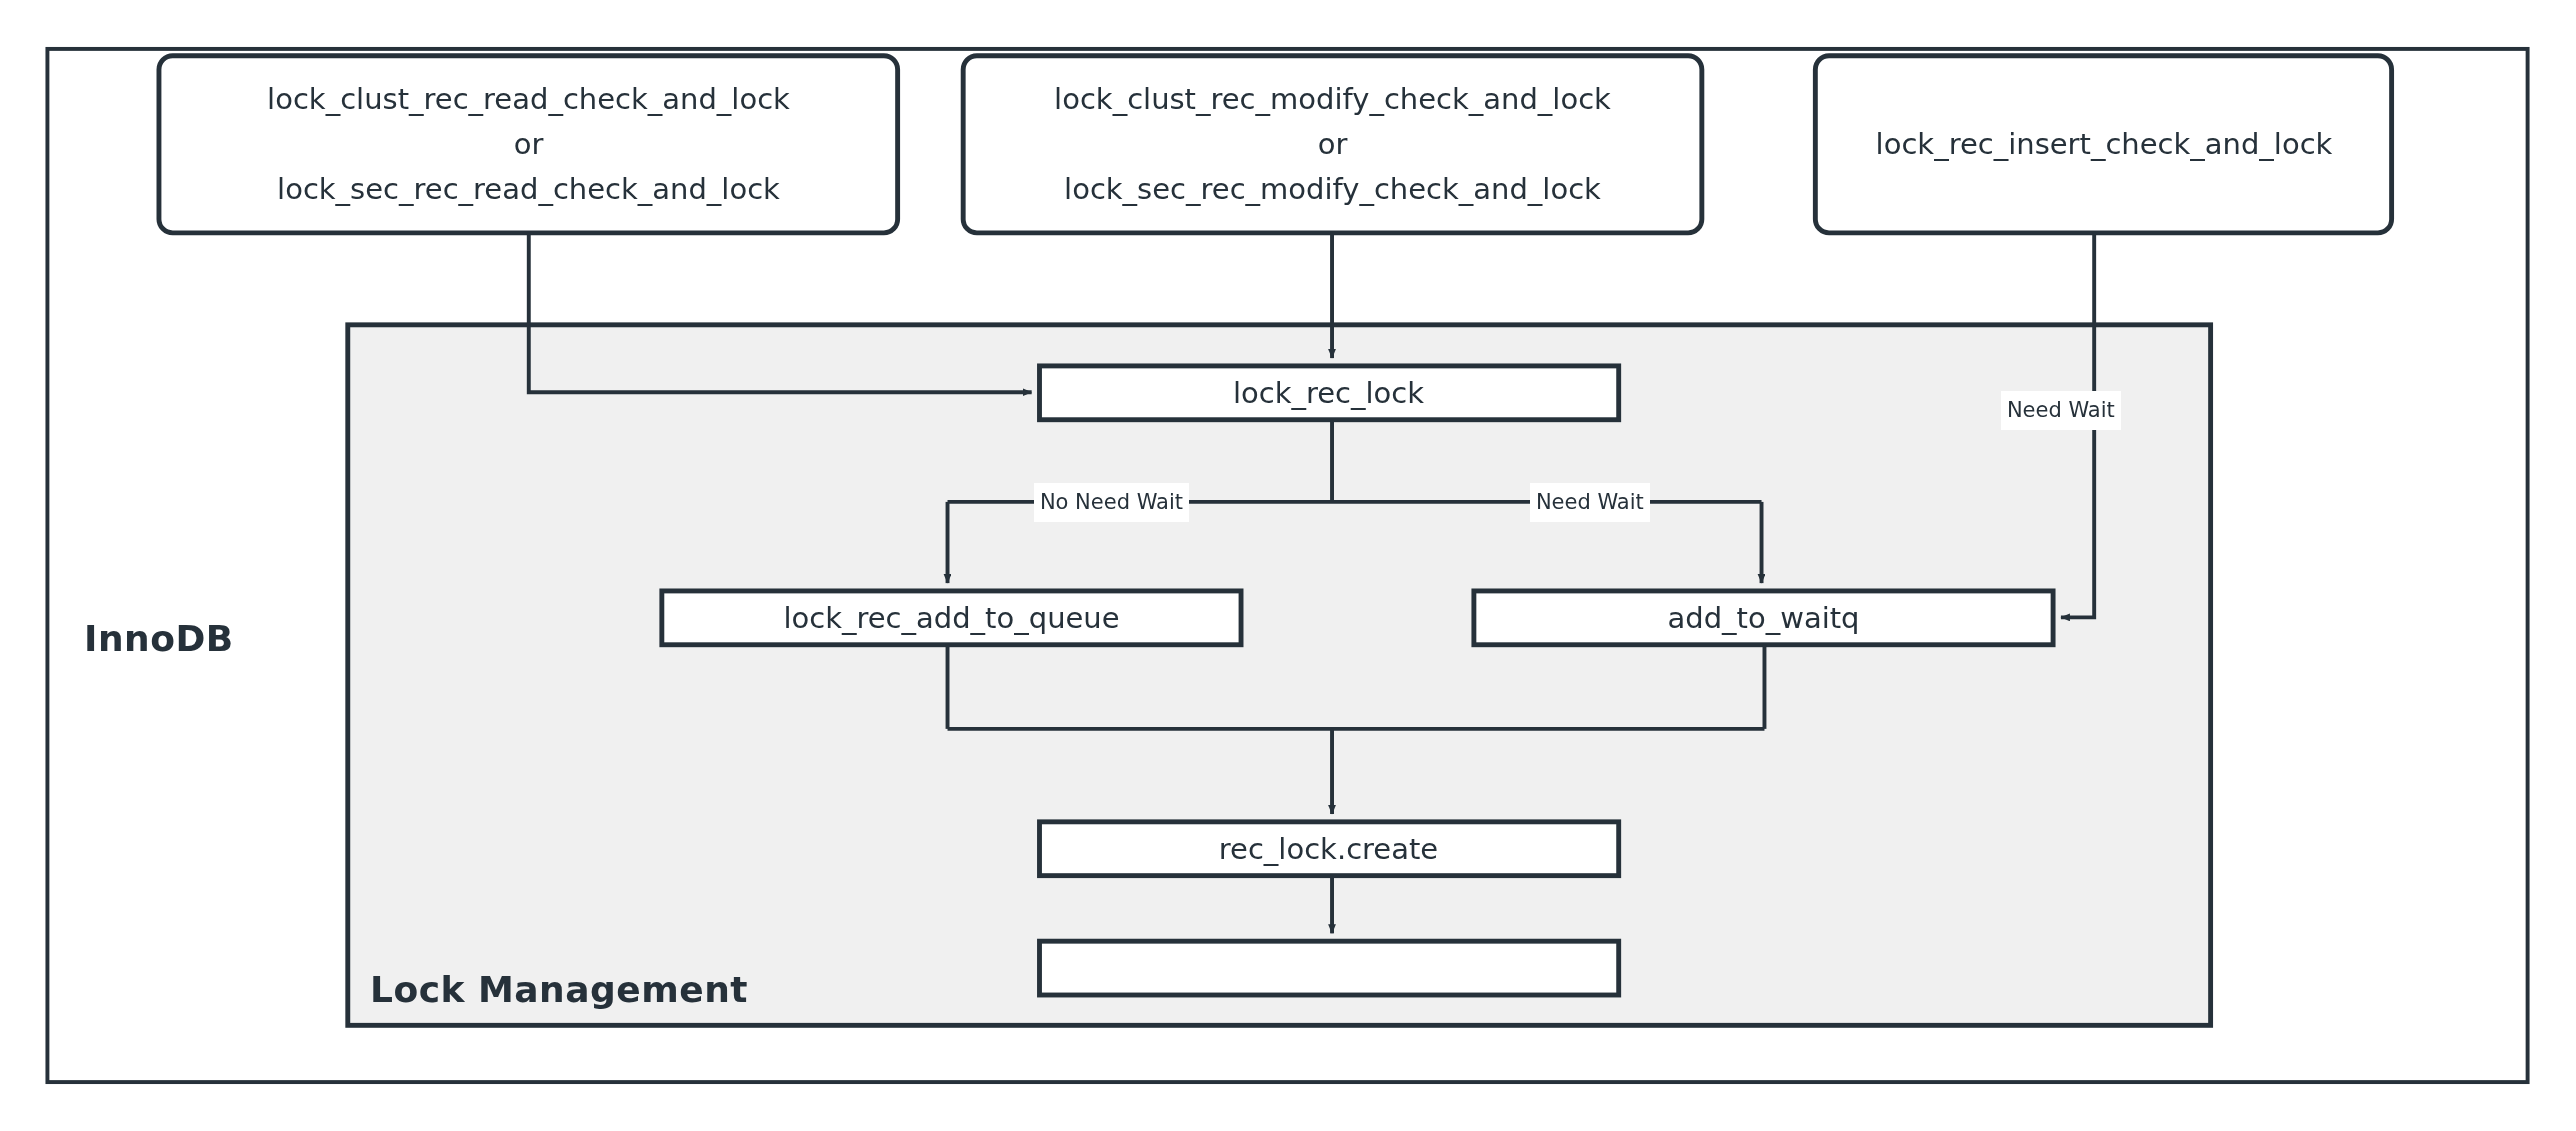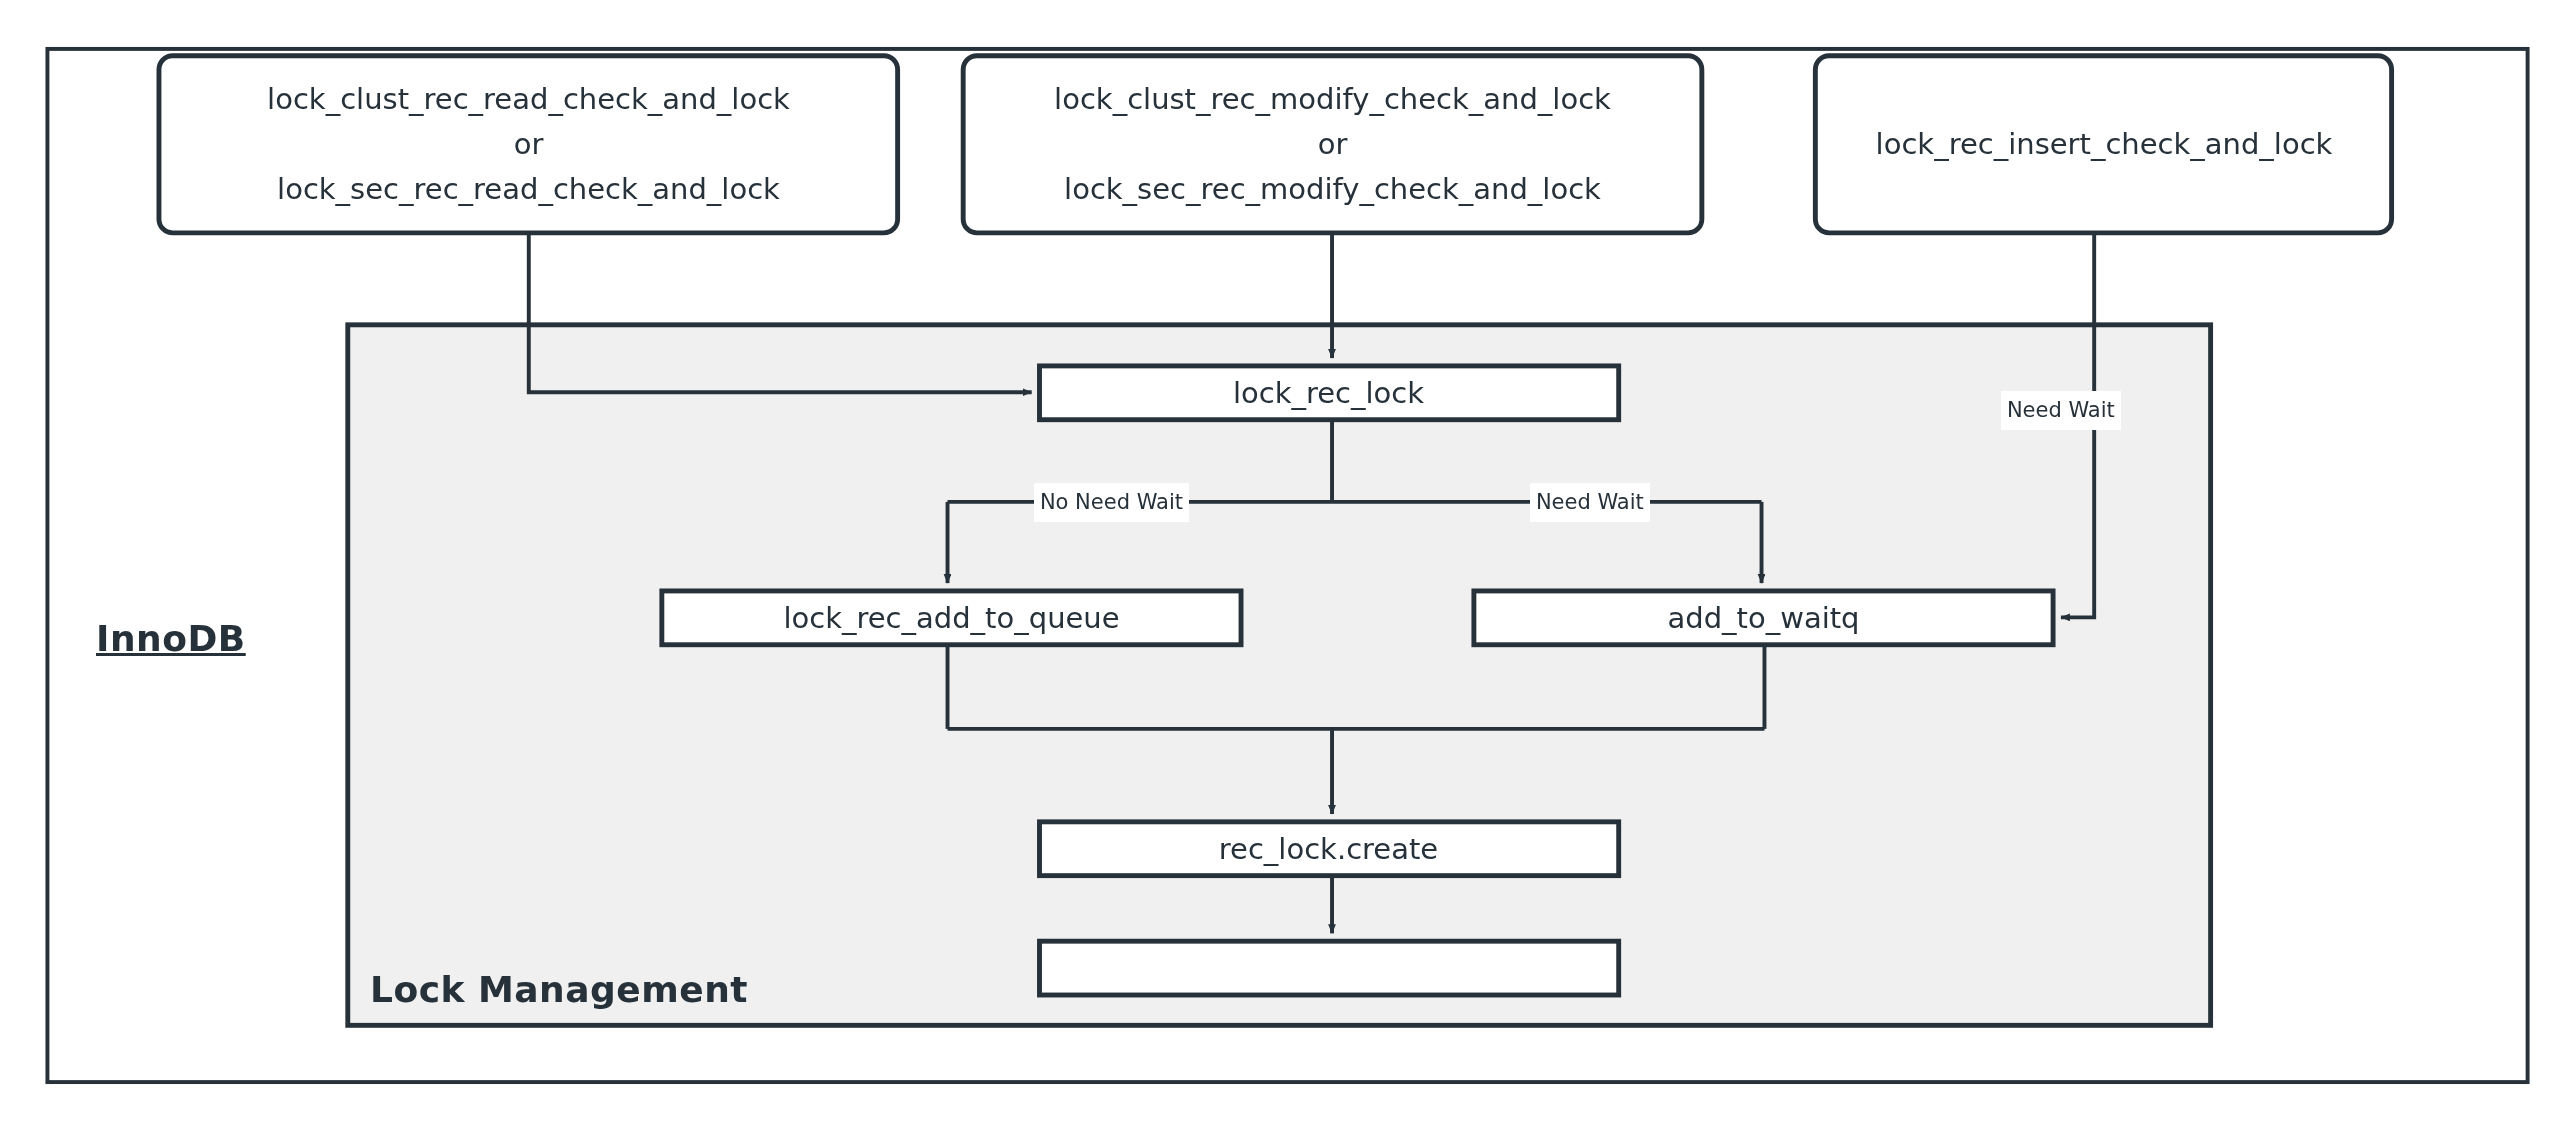--- a/index.html
+++ b/index.html
@@ -122,18 +122,18 @@
 
   <div class="node-text" style="left:1039px; top:822px; width:579px; height:54px;text-align:right;">rec_lock.create</div>
 
 
   <div class="edge-label" style="left:1034px; top:483px;">No Need Wait</div>
 
   <div class="edge-label" style="left:1530px; top:483px;">Need Wait</div>
 
   <div class="edge-label" style="left:2001px; top:391px;">Need Wait</div>
 
-  <div class="container-label" style="left:96px; top:618px;text-decoration:underline;">InnoDB</div>
+  <div class="container-label" style="left:84px; top:618px;">InnoDB</div>
 
   <div class="container-label" style="left:370px; top:969px;">Lock Management</div>
 
 </div>
 
 
 </body></html>

